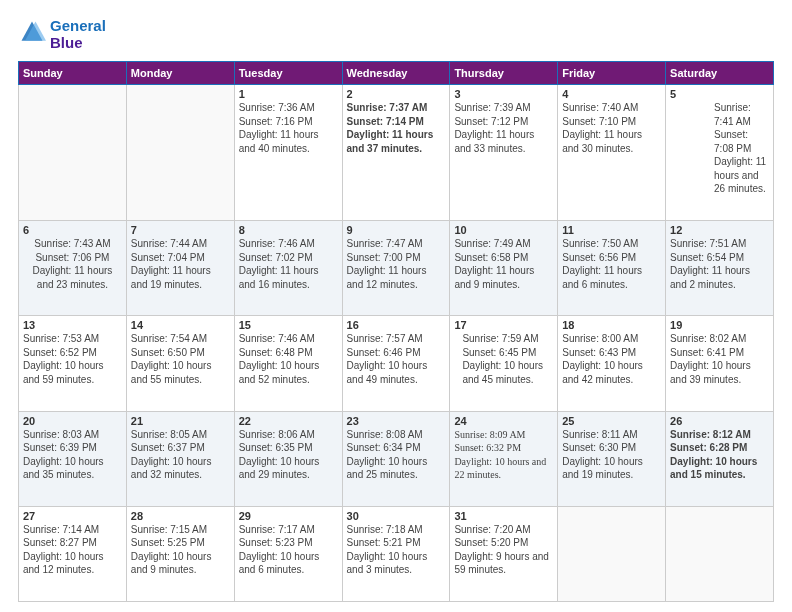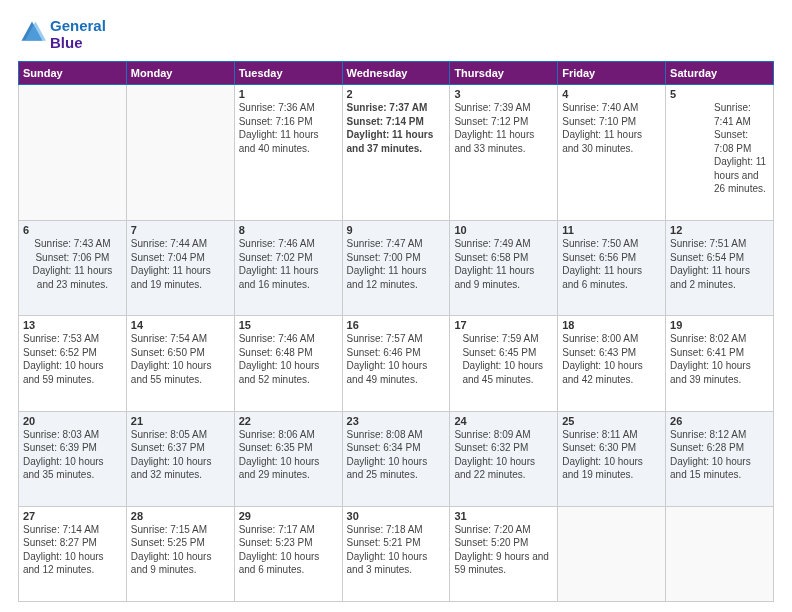--- a/index.html
+++ b/index.html
@@ -277,33 +277,33 @@
 Daylight: 10 hours and 29 minutes.</div>
           </td>
           <td>
             <span class="day-number">23</span>
             <div class="day-info" style="white-space: pre-line;">Sunrise: 8:08 AM
 Sunset: 6:34 PM
 Daylight: 10 hours and 25 minutes.</div>
           </td>
           <td>
             <span class="day-number">24</span>
-            <div class="day-info" style="white-space: pre-line;">Sunrise: 8:09 AM
+            <div class="day-info" style="white-space: pre-line; font-family: Liberation Serif, serif;">Sunrise: 8:09 AM
 Sunset: 6:32 PM
 Daylight: 10 hours and 22 minutes.</div>
           </td>
           <td>
             <span class="day-number">25</span>
             <div class="day-info" style="white-space: pre-line;">Sunrise: 8:11 AM
 Sunset: 6:30 PM
 Daylight: 10 hours and 19 minutes.</div>
           </td>
           <td>
             <span class="day-number">26</span>
-            <div class="day-info" style="white-space: pre-line;">Sunrise: 8:12 AM
+            <div class="day-info" style="white-space: pre-line; font-weight: bold;">Sunrise: 8:12 AM
 Sunset: 6:28 PM
 Daylight: 10 hours and 15 minutes.</div>
           </td>
         </tr>
         <tr>
           <td>
             <span class="day-number">27</span>
             <div class="day-info" style="white-space: pre-line;">Sunrise: 7:14 AM
 Sunset: 8:27 PM
 Daylight: 10 hours and 12 minutes.</div>

